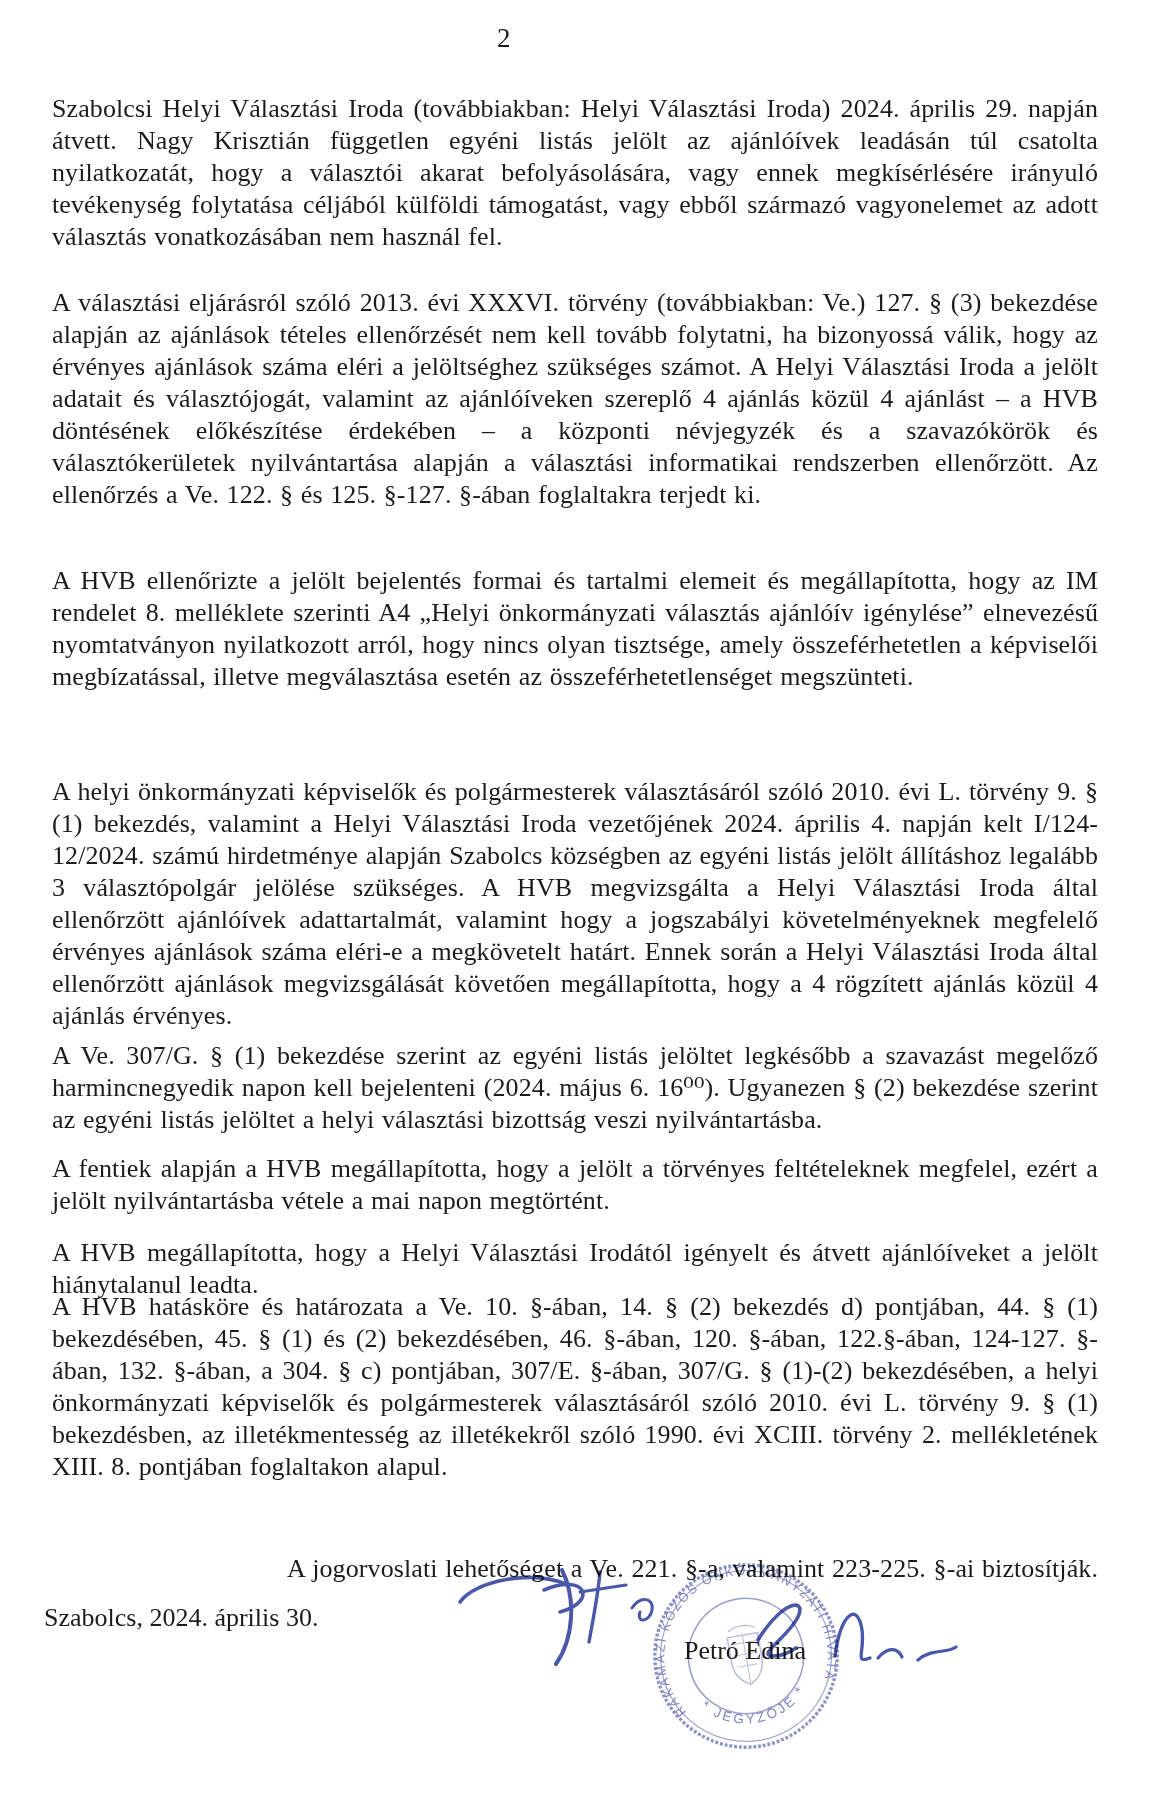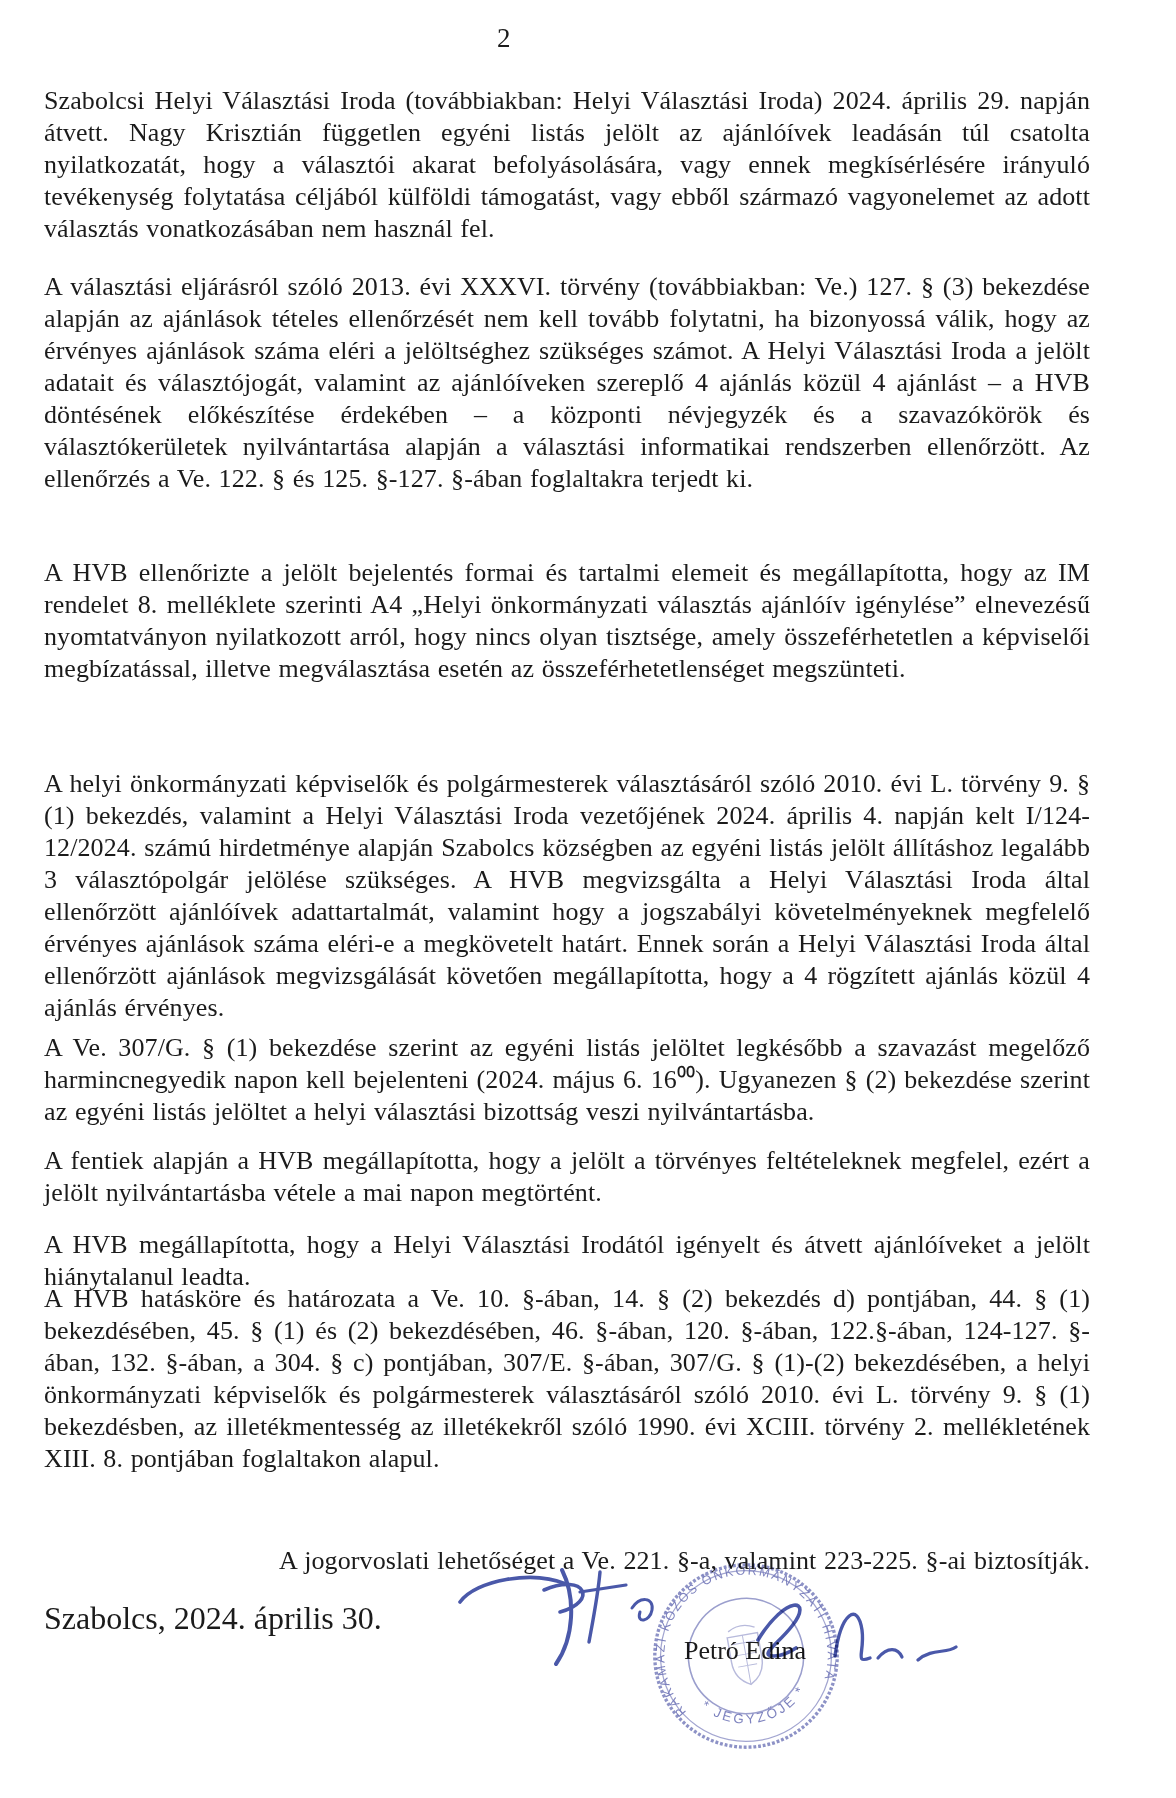--- a/index.html
+++ b/index.html
@@ -17,42 +17,41 @@
     position: absolute;
     top: 22px;
     left: 497px;
     font-size: 27px;
     line-height: 32px;
   }
   .para {
     position: absolute;
     left: 44px;
     width: 1046px;
-    margin: 0;
+    margin: 8px;
     font-size: 26px;
     line-height: 32px;
     text-align: justify;
     letter-spacing: 0.1px;
     word-spacing: 1px;
-    font-family: Liberation Serif, serif;
   }
   .para.p1 { top: 85px;   }
-  .para.p2 { top: 271px;  }
+  .para.p2 { top: 279px;  }
   .para.p3 { top: 557px;  }
   .para.p4 { top: 768px;  }
   .para.p5 { top: 1032px; }
   .para.p6 { top: 1145px; }
   .para.p7 { top: 1229px; }
   .para.p8 { top: 1283px; }
   .para.p9 { top: 1545px; text-align: right; }
   .dateline {
     position: absolute;
     left: 44px;
     top: 1602px;
-    font-size: 32px;
+    font-size: 26px;
     line-height: 32px;
   }
   .sigblock {
     position: absolute;
     left: 565px;
     top: 1634px;
     width: 360px;
     text-align: center;
     font-size: 26px;
     line-height: 33px;

